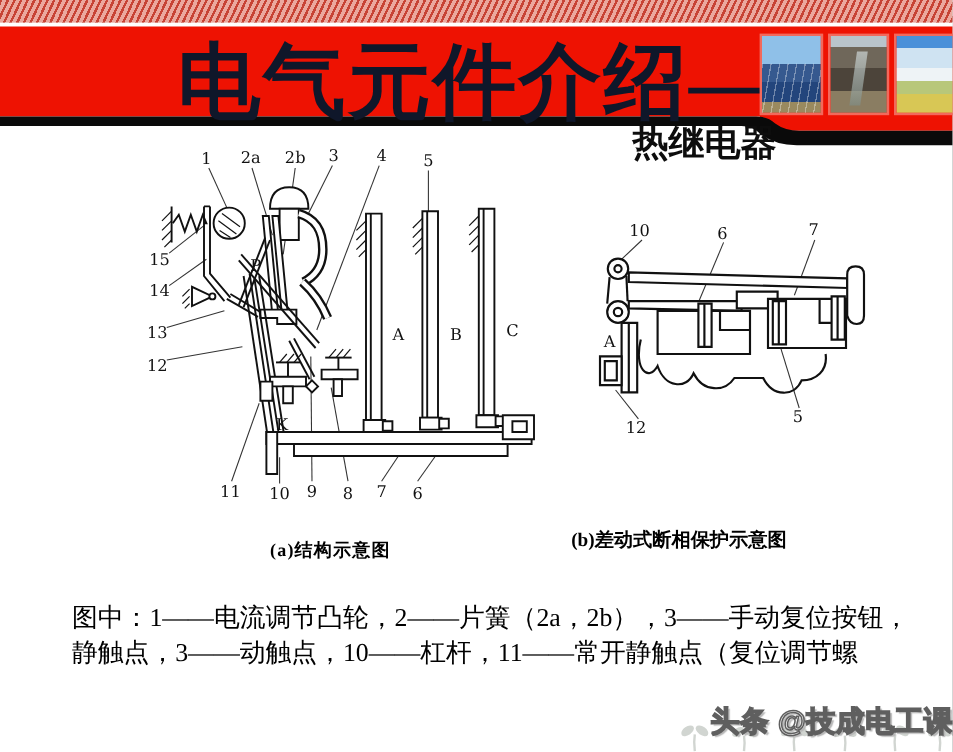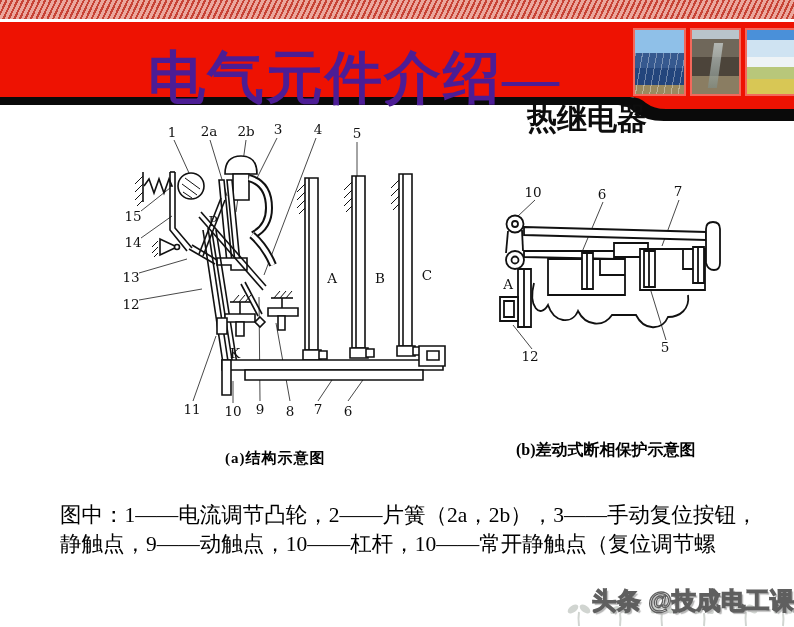--- a/index.html
+++ b/index.html
@@ -8,22 +8,22 @@
     overflow:hidden;font-family:"Liberation Serif","DejaVu Serif",serif;
   }
   
   .hatch-band{
     position:absolute;left:0;top:0;width:794px;height:19px;
     background:repeating-linear-gradient(115deg,#c74335 0 2px,#eba89e 2px 5px);
     border-bottom:3px solid #ffffff;box-sizing:content-box;z-index:1;
   }
   .header-svg{position:absolute;left:0;top:0;z-index:2;}
   .slide-title{
-    position:absolute;left:148px;top:40px;z-index:4;
-    font-size:57px;font-weight:bold;color:#4c1d95;letter-spacing:2px;
+    position:absolute;left:148px;top:23px;z-index:4;
+    font-size:69px;font-weight:bold;color:#0f172a;letter-spacing:2px;
     font-family:"Liberation Serif",serif;white-space:nowrap;
   }
   .slide-subtitle{
     position:absolute;left:527px;top:55px;z-index:5;
     font-size:30px;font-weight:bold;color:#0d0d0d;white-space:nowrap;margin-top:44px;
   }
   .photo{position:absolute;top:28px;height:64px;z-index:4;border:2px solid #f2695c;}
   .photo.p1{left:633px;width:49px;
     background:linear-gradient(180deg,#8fc0e8 0 36%,#36598f 36% 60%,#23457c 60% 86%,#9a8a5f 86%);}
   .photo.p1::after{content:"";position:absolute;inset:0;
@@ -38,21 +38,21 @@
   
   .fig{position:absolute;z-index:1;}
   .fig-a{left:113px;top:118px;}
   .fig-b{left:488px;top:183px;}
   .dlabel{font-family:"DejaVu Serif",serif;font-size:13.5px;fill:#111;}
   .caption{
     position:absolute;color:#000;font-weight:bold;white-space:nowrap;z-index:1;
     font-family:"Liberation Serif",serif;
   }
   .cap-a{left:225px;top:449px;font-size:15px;letter-spacing:1px;}
-  .cap-b{left:476px;top:440px;font-size:16px;margin-left:40px;}
+  .cap-b{left:476px;top:440px;font-size:16px;}
   
   .legend{
     position:absolute;left:60px;top:501px;width:712px;z-index:2;
     font-size:21.5px;line-height:29px;color:#000;white-space:nowrap;
   }
   
   .sprouts{position:absolute;left:565px;top:596px;z-index:3;}
   .watermark{
     position:absolute;left:592px;top:585px;z-index:4;white-space:nowrap;
     font-size:24px;font-weight:bold;color:#fafafa;
@@ -296,21 +296,21 @@
       <text class="dlabel" x="42" y="178" text-anchor="middle">12</text>
       <text class="dlabel" x="177" y="169" text-anchor="middle">5</text>
     </g>
   </svg>
 
   <div class="caption cap-a">(a)结构示意图</div>
   <div class="caption cap-b">(b)差动式断相保护示意图</div>
 
   <div class="legend">
     <div>图中：1——电流调节凸轮，2——片簧（2a，2b），3——手动复位按钮，</div>
-    <div>静触点，9——动触点，10——杠杆，10——常开静触点（复位调节螺</div>
+    <div>静触点，3——动触点，10——杠杆，11——常开静触点（复位调节螺</div>
   </div>
 
   <svg class="sprouts" width="229" height="31" viewBox="0 0 229 31" fill="#c6cbc6" opacity="0.8">
     <g transform="translate(14,0)">
         <path d="M0,30 Q-1,22 0,16" stroke="#c6cbc6" stroke-width="2" fill="none"></path>
         <ellipse cx="-6" cy="13" rx="6" ry="3.5" transform="rotate(-35 -6 13)"></ellipse>
         <ellipse cx="6" cy="13" rx="6" ry="3.5" transform="rotate(35 6 13)"></ellipse>
       </g>
     <g transform="translate(55,2)">
         <path d="M0,28 Q1,21 0,15" stroke="#c6cbc6" stroke-width="2" fill="none"></path>

